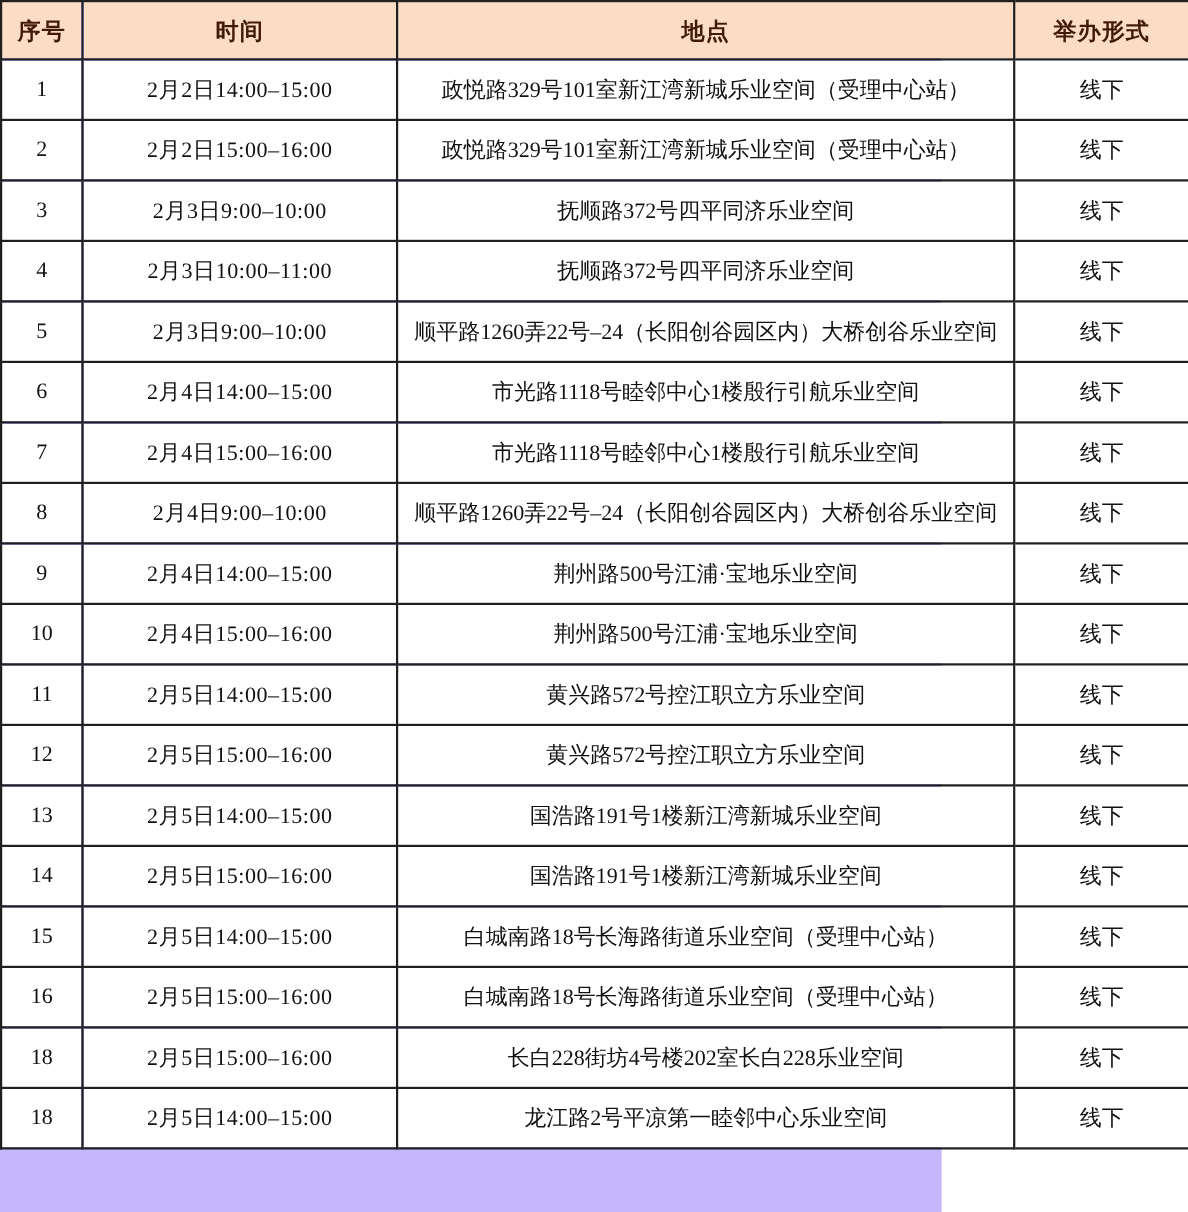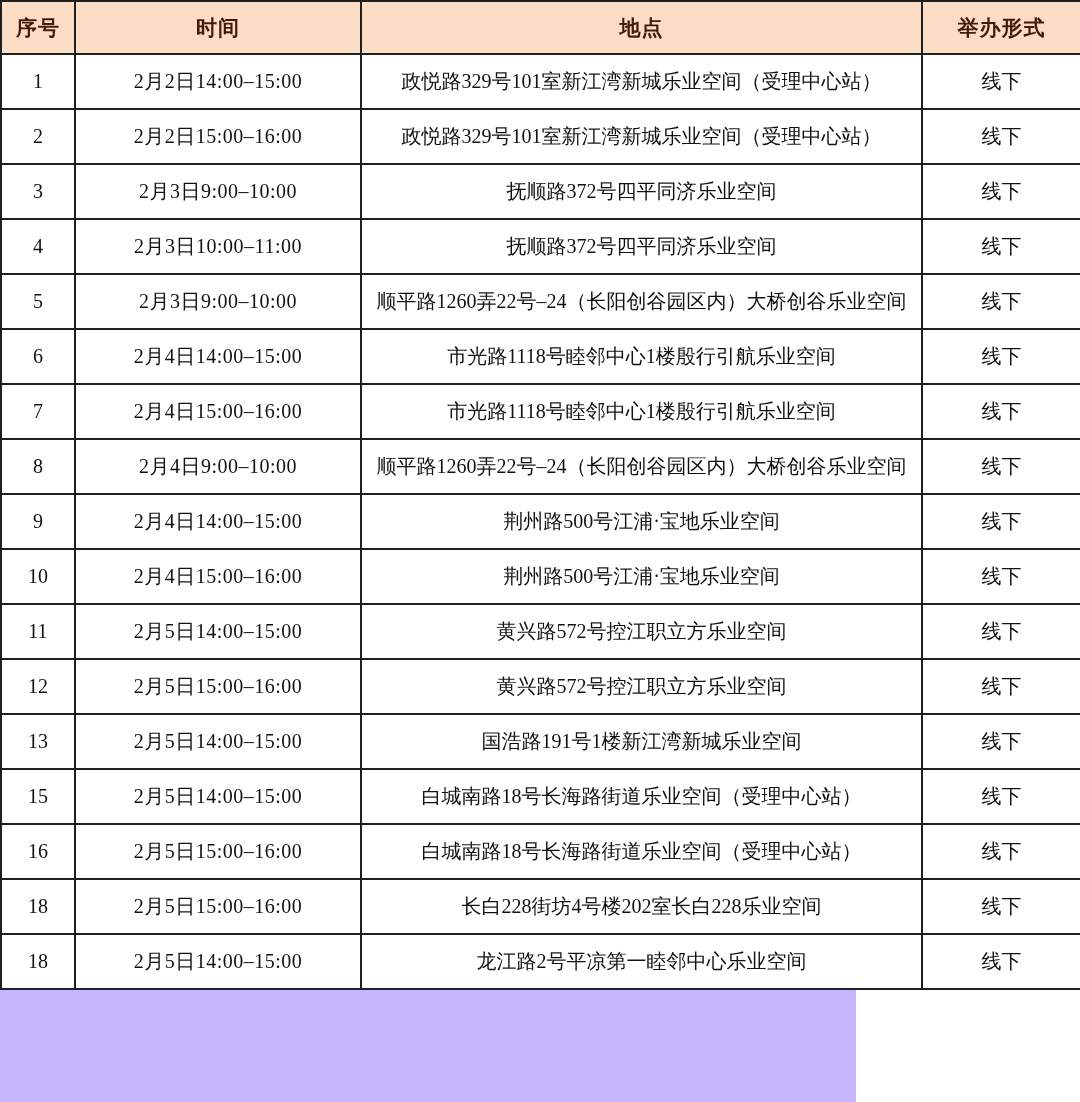--- a/index.html
+++ b/index.html
@@ -154,20 +154,26 @@
           <td class="cell-location">黄兴路572号控江职立方乐业空间</td>
           <td class="cell-format">线下</td>
         </tr>
         <tr>
           <td class="cell-no">13</td>
           <td class="cell-time">2月5日14:00–15:00</td>
           <td class="cell-location">国浩路191号1楼新江湾新城乐业空间</td>
           <td class="cell-format">线下</td>
         </tr>
         <tr>
+          <td class="cell-no">14</td>
+          <td class="cell-time">2月5日15:00–16:00</td>
+          <td class="cell-location">国浩路191号1楼新江湾新城乐业空间</td>
+          <td class="cell-format">线下</td>
+        </tr>
+        <tr>
           <td class="cell-no">15</td>
           <td class="cell-time">2月5日14:00–15:00</td>
           <td class="cell-location">白城南路18号长海路街道乐业空间（受理中心站）</td>
           <td class="cell-format">线下</td>
         </tr>
         <tr>
           <td class="cell-no">16</td>
           <td class="cell-time">2月5日15:00–16:00</td>
           <td class="cell-location">白城南路18号长海路街道乐业空间（受理中心站）</td>
           <td class="cell-format">线下</td>

